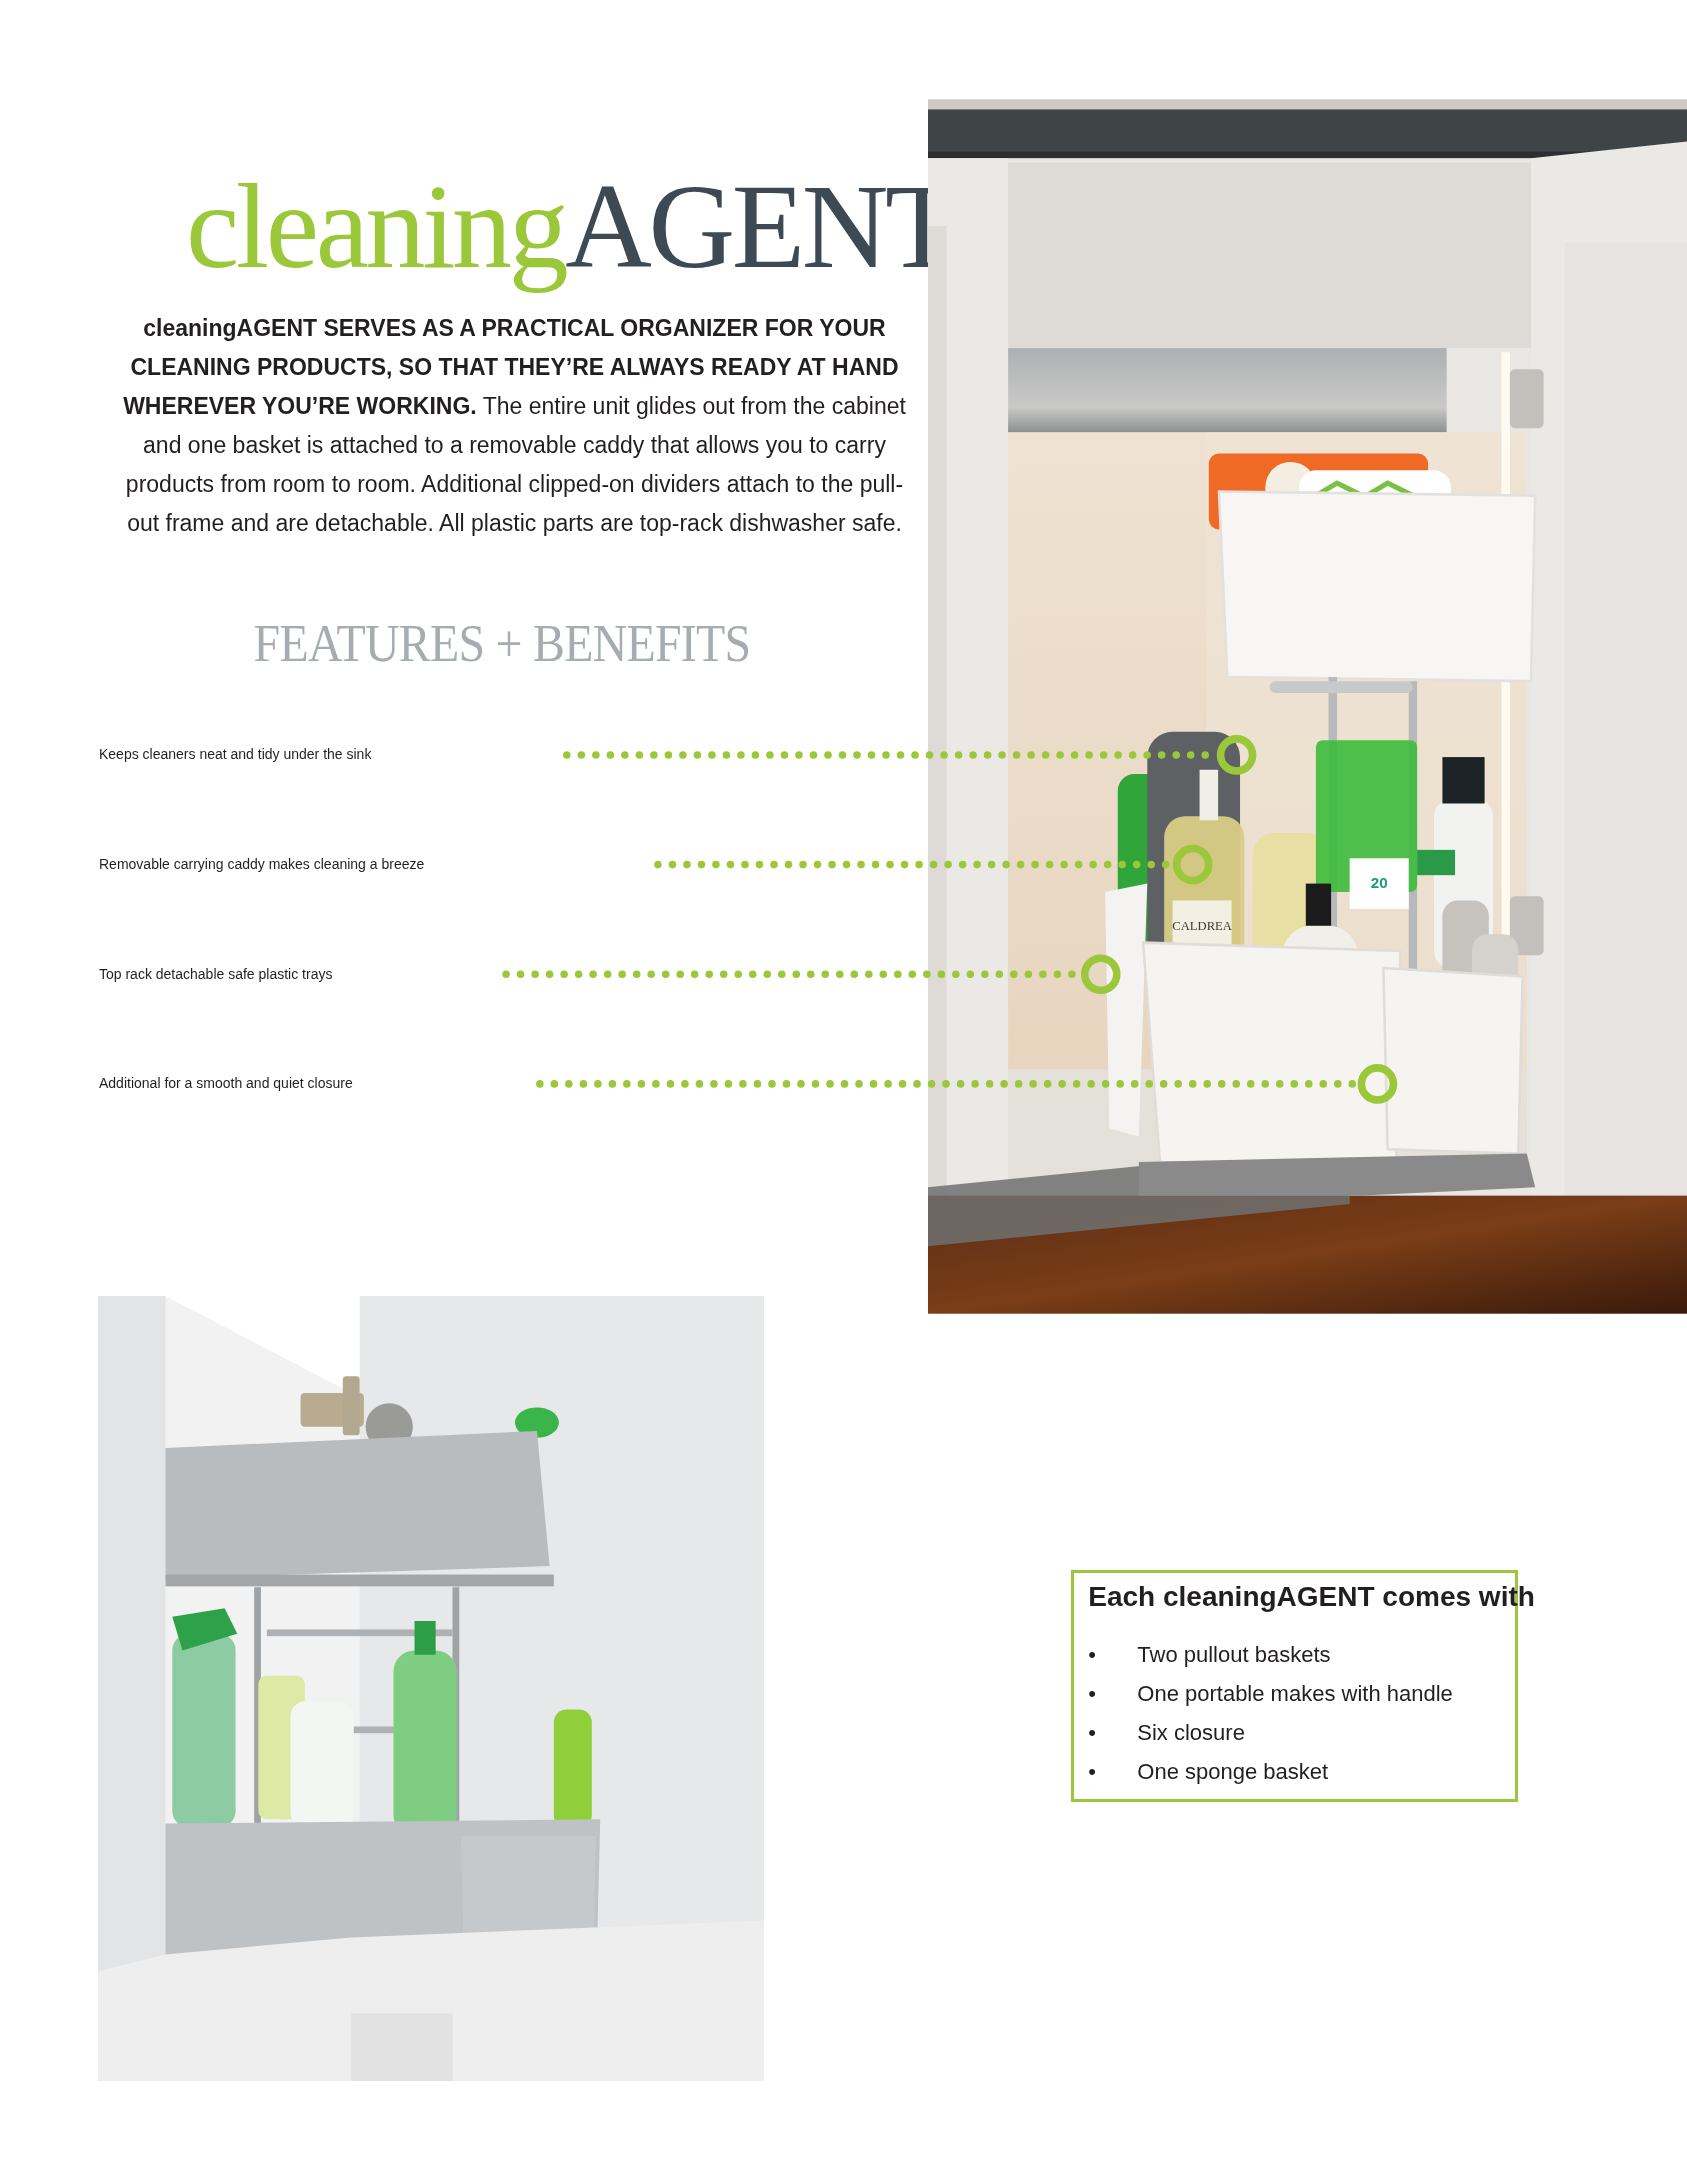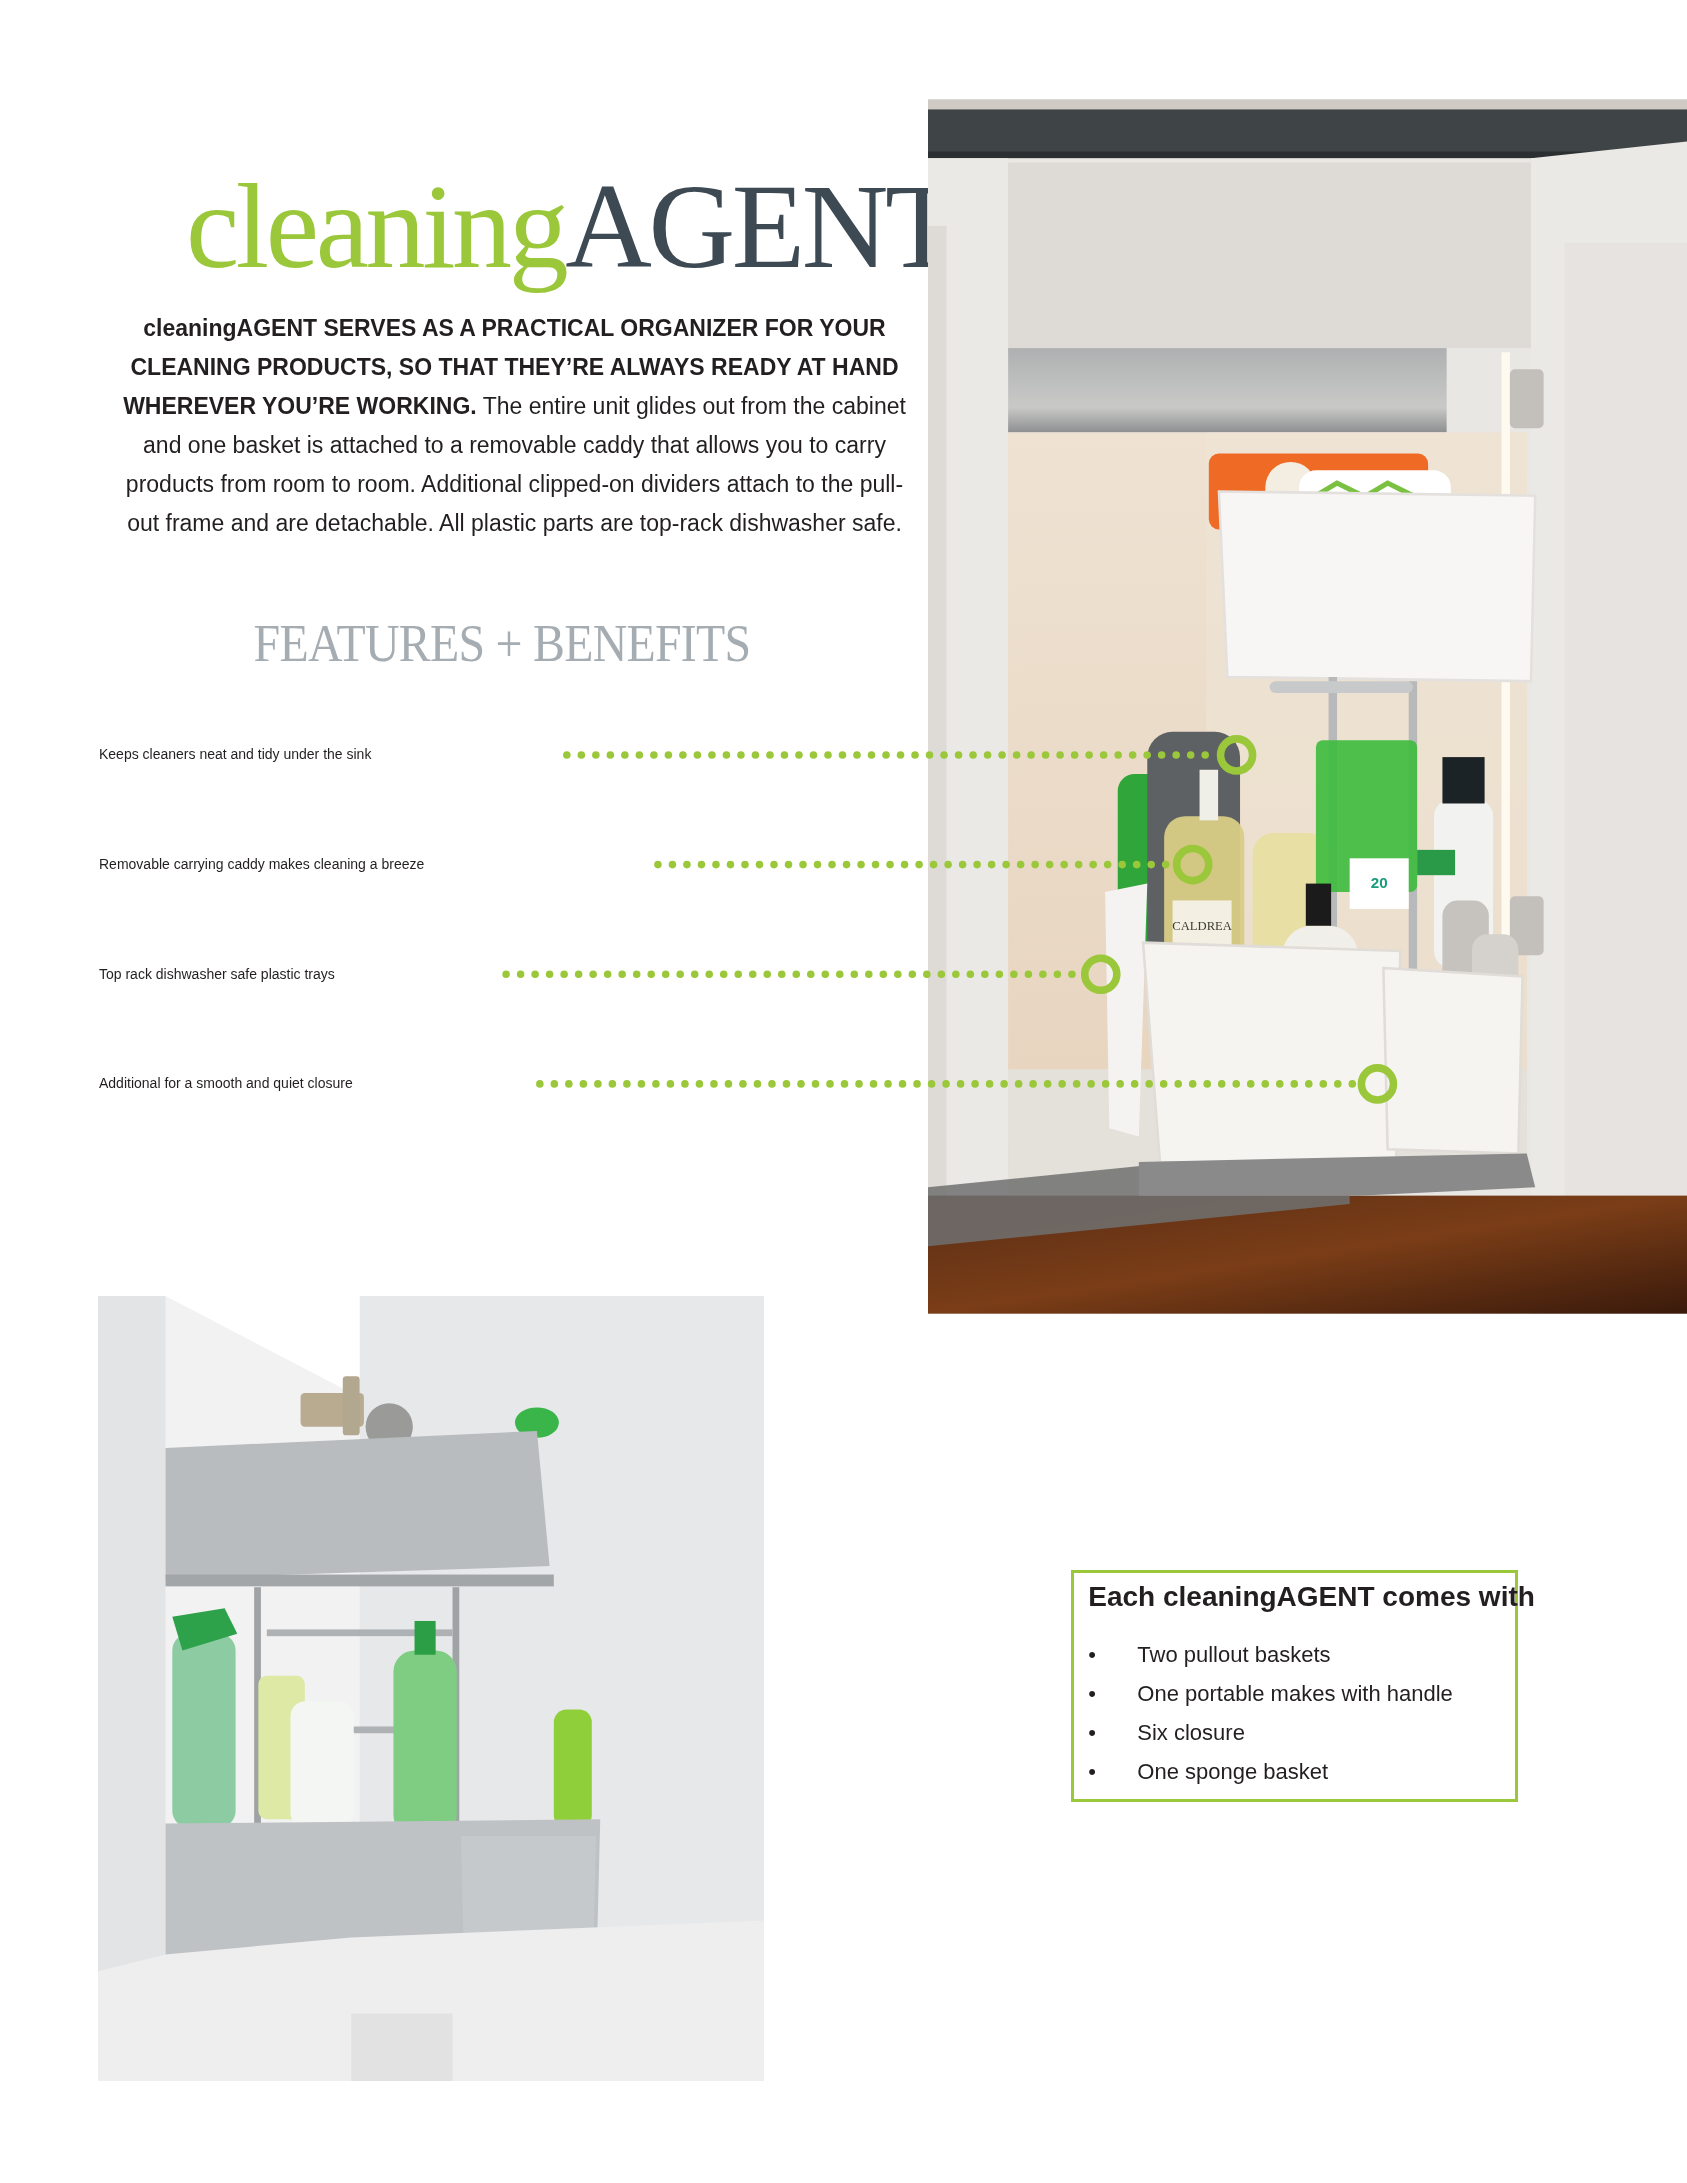--- a/index.html
+++ b/index.html
@@ -43,21 +43,21 @@
 </div>
 
 <div class="abs intro">
   <b>cleaningAGENT SERVES AS A PRACTICAL ORGANIZER FOR YOUR CLEANING PRODUCTS, SO THAT THEY’RE ALWAYS READY AT HAND WHEREVER YOU’RE WORKING.</b><span> The entire unit glides out from the cabinet and one basket is attached to a removable caddy that allows you to carry products from room to room. Additional clipped-on dividers attach to the pull-out frame and are detachable. All plastic parts are top-rack dishwasher safe.</span>
 </div>
 
 <div class="abs feat-h">FEATURES + BENEFITS</div>
 
 <div class="abs feature" style="top:742px">Keeps cleaners neat and tidy under the sink</div>
 <div class="abs feature" style="top:852px">Removable carrying caddy makes cleaning a breeze</div>
-<div class="abs feature" style="top:962px">Top rack dishwasher safe plastic trays</div>
+<div class="abs feature" style="top:962px">Top rack detachable safe plastic trays</div>
 <div class="abs feature" style="top:1071px">Additional for a smooth and quiet closure</div>
 
 <div class="abs photo-top">
   <svg width="759" height="1215" viewBox="0 0 900 1440" xmlns="http://www.w3.org/2000/svg">
     <defs>
       <linearGradient id="wall" x1="0" y1="0" x2="0" y2="1">
         <stop offset="0" stop-color="#efe2d2"></stop>
         <stop offset="1" stop-color="#e6d3bd"></stop>
       </linearGradient>
       <linearGradient id="floor" x1="0" y1="0" x2="1" y2="1">

